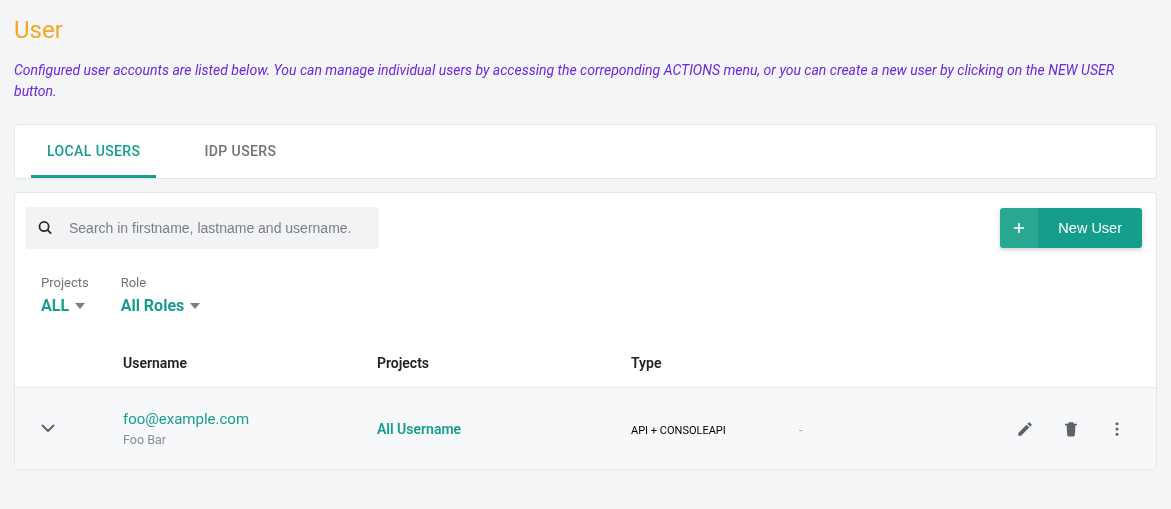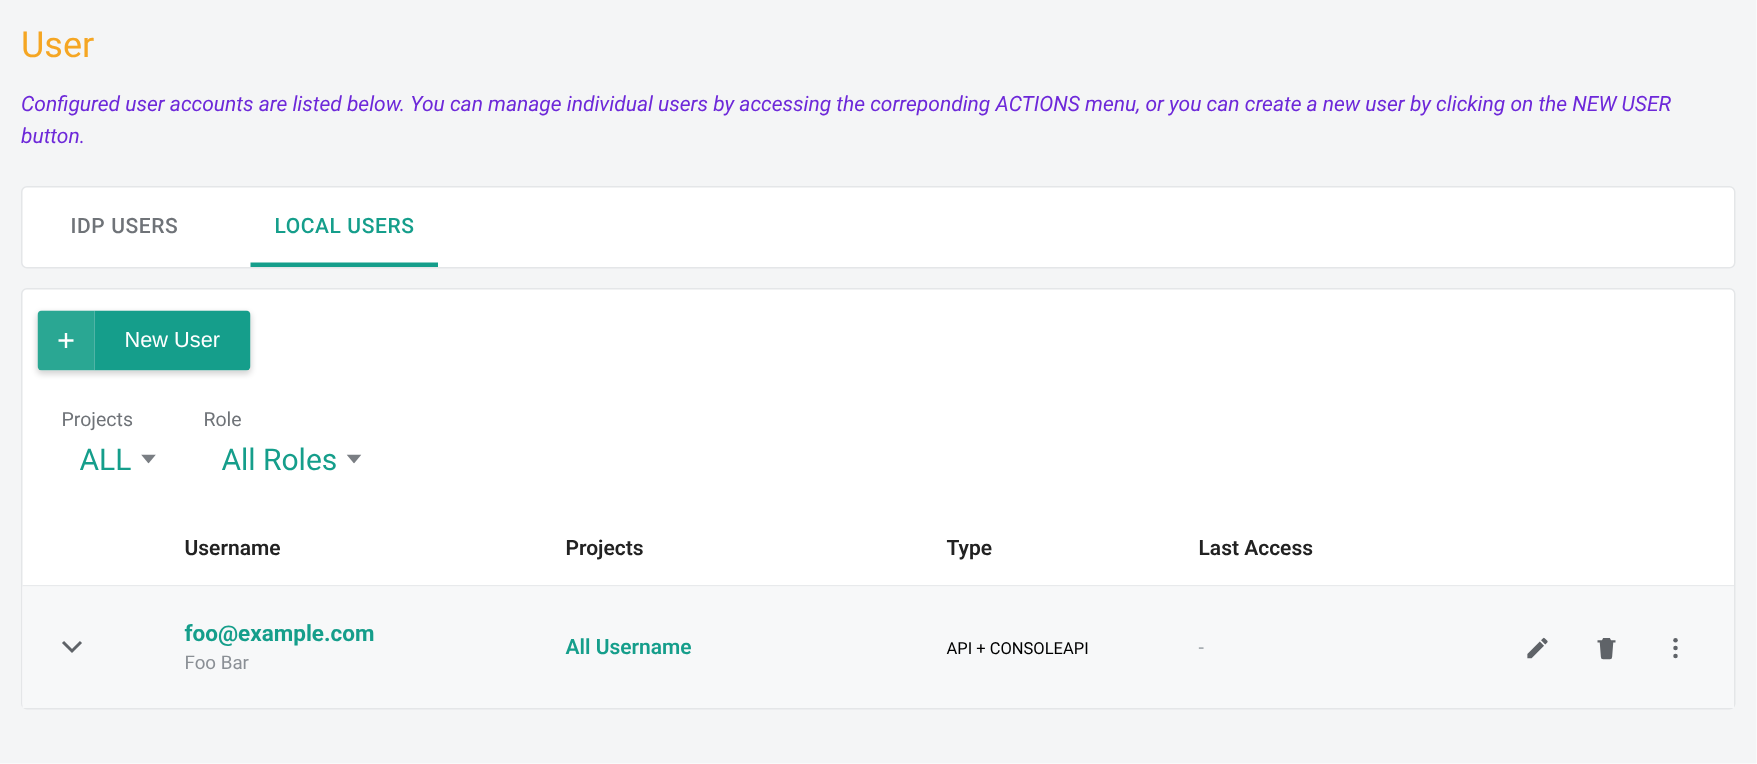--- a/index.html
+++ b/index.html
@@ -125,24 +125,23 @@
   }
   .filter-label {
     font-size: 13px;
     color: #6f7378;
   }
   .filter-value {
     display: inline-flex;
     align-items: center;
     gap: 6px;
     color: #159e8b;
-    font-size: 20px;
-    font-weight: 400;
+    font-size: 16px;
+    font-weight: 700;
     cursor: pointer;
-    margin-left: 12px;
   }
   .filter-value svg { width: 10px; height: 6px; color: #7a7e83; }
   .table-header {
     display: flex;
     padding: 16px 26px 16px 26px;
     font-size: 14px;
     font-weight: 600;
     color: #222;
     border-bottom: 1px solid #e8eaec;
   }
@@ -153,43 +152,50 @@
     background: #f7f8f9;
     font-size: 14px;
   }
   .col-expand  { width: 82px; display:flex; align-items:center; }
   .col-username{ width: 254px; }
   .col-projects{ width: 254px; }
   .col-type    { width: 168px; }
   .col-last    { width: 158px; text-align: left; }
   .col-actions { flex:1; display:flex; justify-content:flex-end; gap: 28px; padding-right: 4px;}
   .chev-down { width: 14px; height: 9px; color: #5f6368; cursor:pointer;}
-  .username-link { color: #159e8b; font-weight: 700; font-size: 15px; }
+  .username-link { color: #159e8b; font-weight: 400; font-size: 15px; }
   .username-sub  { color: #8a8f95; font-size: 12.5px; margin-top: 4px; }
   .proj-text { color: #159e8b; font-weight: 600; font-size: 14px; }
   .type-text { color: #000000; font-size: 11px; }
   .last-text { color: #9aa0a6; font-size: 13px; text-align:center;}
   .action-icon { width: 18px; height: 18px; color: #5f6368; cursor:pointer; }
 </style>
 </head>
 <body>
 
 <h1 class="page-title">User</h1>
 <p class="page-desc">Configured user accounts are listed below. You can manage individual users by accessing the correponding ACTIONS menu, or you can create a new user by clicking on the NEW USER button.</p>
 
 <div class="card tab-card">
   <div class="tabs">
+    <div class="tab active">LOCAL USERS</div>
     <div class="tab">IDP USERS</div>
-    <div class="tab active">LOCAL USERS</div>
   </div>
 </div>
 
 <div class="card content-card">
 
   <div class="toolbar">
+    <div class="search-wrap">
+      <svg class="search-icon" viewBox="0 0 24 24" fill="none" stroke="currentColor" stroke-width="2.5">
+        <circle cx="10" cy="10" r="6.5"></circle>
+        <line x1="20" y1="20" x2="15" y2="15"></line>
+      </svg>
+      <input class="search-input" placeholder="Search in firstname, lastname and username." style="">
+    </div>
     <button class="new-user-btn">
       <span class="plus">
         <svg viewBox="0 0 12 12" fill="none" stroke="#fff" stroke-width="1.6">
             <line x1="6" y1="1" x2="6" y2="11"></line>
             <line x1="1" y1="6" x2="11" y2="6"></line>
           </svg>
       </span>
       <span class="lbl">New User</span>
     </button>
   </div>
@@ -213,21 +219,20 @@
           </svg>
       </span>
     </div>
   </div>
 
   <div class="table-header">
     <div class="col-expand"></div>
     <div class="col-username">Username</div>
     <div class="col-projects">Projects</div>
     <div class="col-type">Type</div>
-    <div class="col-last">Last Access</div>
     <div class="col-actions"></div>
   </div>
 
   <div class="row">
     <div class="col-expand">
       <svg class="chev-down" viewBox="0 0 14 9" fill="none" stroke="currentColor" stroke-width="2">
           <polyline points="1,1 7,7 13,1"></polyline>
         </svg>
     </div>
     <div class="col-username">

